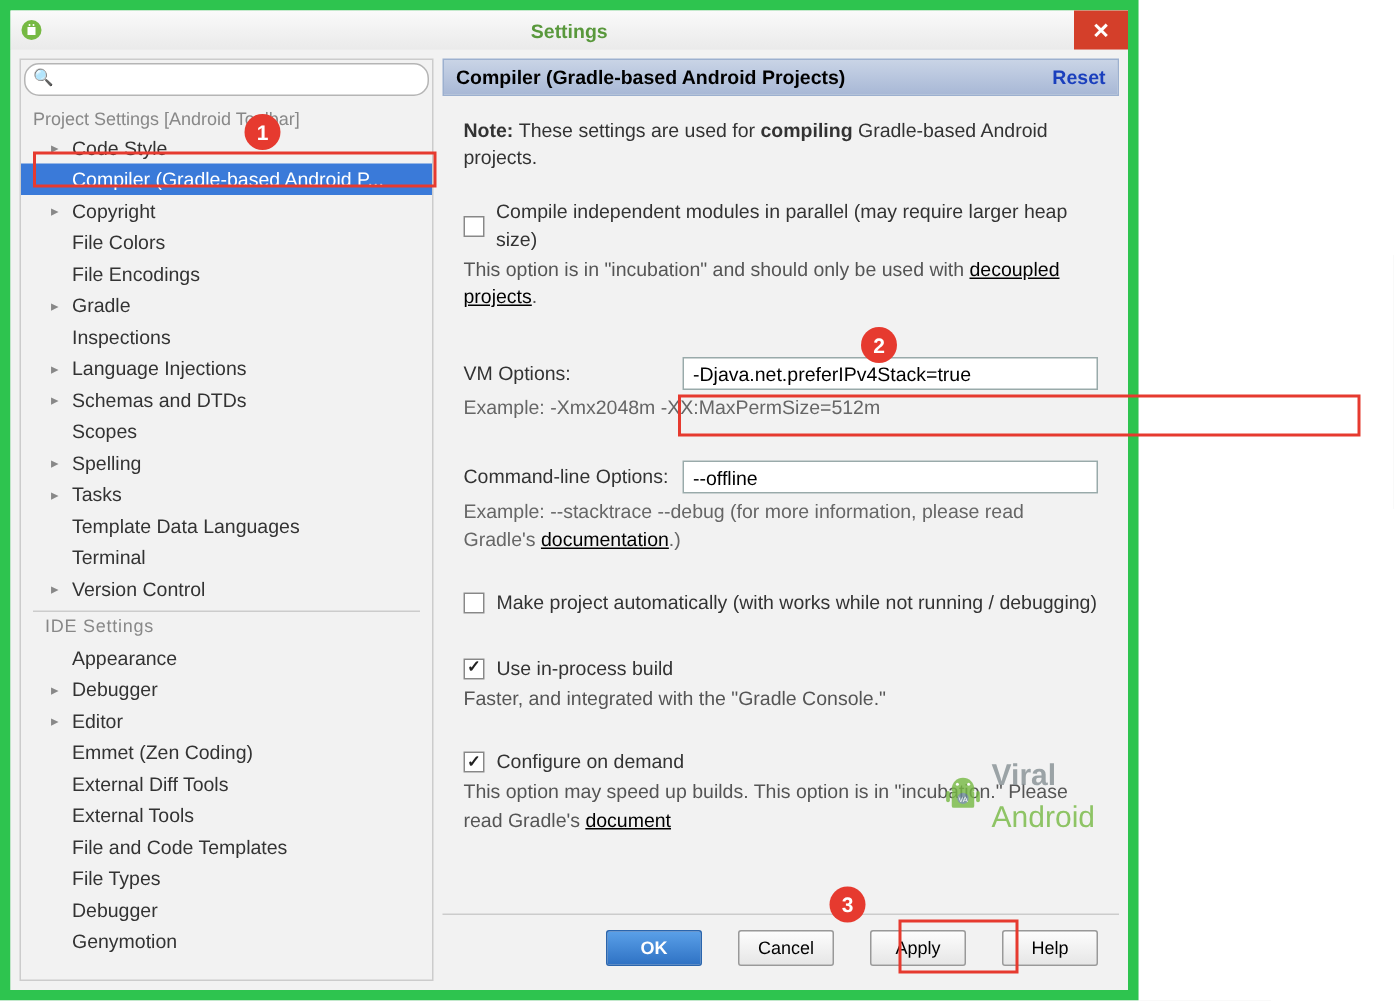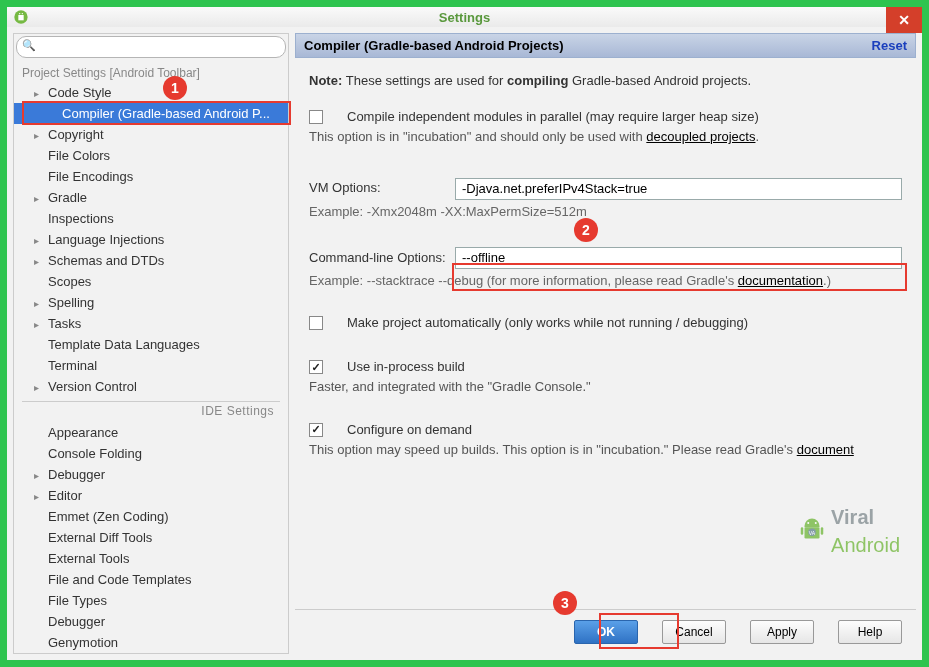--- a/index.html
+++ b/index.html
@@ -1,40 +1,40 @@
 <!DOCTYPE html>
 <html><head>
 <meta charset="utf-8">
 <style>
 * { box-sizing: border-box; margin: 0; padding: 0; }
 body { font-family: Arial, sans-serif; font-size: 12px; background: #fff; width: 929px; height: 667px; position: relative; overflow: hidden; }
-.outer { border: 7px solid #2ec44f; width: 929px; height: 667px; display: flex; flex-direction: column; background: #eee; }
+.outer { border: 7px solid #2ec44f; width: 759px; height: 667px; display: flex; flex-direction: column; background: #eee; }
 .titlebar { height: 26px; background: linear-gradient(#fafafa,#eaeaea); display: flex; align-items: center; position: relative; font-size: 13px; }
 .titlebar .icon { width: 16px; height: 16px; margin-left: 6px; }
 .titlebar .title { position: absolute; left: 50%; transform: translateX(-50%); color: #59983c; font-weight: bold; }
 .closebtn { position: absolute; right: 0; top: 0; width: 36px; height: 26px; background: #d43f2a; color: #fff; display: flex; align-items: center; justify-content: center; font-weight: bold; font-size: 14px; }
 .body { flex: 1; display: flex; background: #f2f2f2; padding: 6px; gap: 6px; }
 .sidebar { width: 276px; background: #f2f2f2; display: flex; flex-direction: column; border: 1px solid #ccc; }
 .searchwrap { padding: 2px; }
 .search { width: 100%; height: 22px; border: 1px solid #b5b5b5; border-radius: 10px; padding: 0 22px 0 8px; background: #fff; }
 .tree { flex: 1; overflow: auto; padding-top: 2px; }
 .section-label { color: #888; font-weight: normal; padding: 4px 6px 2px 8px; font-size: 12px; }
-.section-label.ide { text-align: right; border-top: 1px solid #ccc; margin: 4px 8px 2px 8px; padding-top: 2px; letter-spacing: 0.5px; }
+.section-label.ide { text-align: left; border-top: 1px solid #ccc; margin: 4px 8px 2px 8px; padding-top: 2px; letter-spacing: 0.5px; }
 .tree-item { padding: 2px 4px 2px 10px; color: #333; white-space: nowrap; cursor: default; line-height: 17px; font-size: 13px; position: relative; }
 .tree-item.child { padding-left: 34px; }
-.tree-item.selected { background: #3a7ad9; color: #fff; text-align: center; }
+.tree-item.selected { background: #3a7ad9; color: #fff; }
 .tree-item.has-arrow::before { content: "▸"; color: #888; position: absolute; left: 20px; font-size: 10px; top: 3px; }
 .highlight-red { border: 2px solid #e63a2f; position: absolute; pointer-events: none; z-index: 50; }
 .callout { width: 24px; height: 24px; border-radius: 50%; background: #e63a2f; color: #fff; font-weight: bold; display: flex; align-items: center; justify-content: center; font-size: 14px; position: absolute; z-index: 60; }
 .main { flex: 1; background: #f2f2f2; display: flex; flex-direction: column; }
 .main-header { background: linear-gradient(#c9d4e6,#a8b8d6); border: 1px solid #9cb0cf; padding: 4px 8px; display: flex; justify-content: space-between; align-items: center; font-weight: bold; font-size: 13px; }
 .main-header .reset { color: #1a3fbd; font-weight: bold; cursor: pointer; }
 .main-content { padding: 14px 14px 6px 14px; flex: 1; position: relative; color: #333; font-size: 13px; line-height: 1.4; }
 .main-content p { margin-bottom: 6px; }
-.row { display: flex; align-items: center; margin-top: 18px; margin-bottom: 2px; gap: 24px; }
+.row { display: flex; align-items: center; margin-top: 18px; margin-bottom: 2px; gap: 8px; }
 .checkbox { width: 14px; height: 14px; border: 1px solid #888; background: #fff; display: inline-flex; align-items: center; justify-content: center; font-size: 11px; }
 .checkbox.checked::after { content: "✓"; color: #222; font-weight: bold; }
 .note { color: #555; margin-left: 0; margin-bottom: 4px; }
 .link { color: #000000; text-decoration: underline; cursor: pointer; }
 .fieldrow { display: flex; align-items: center; margin-top: 31px; gap: 6px; }
 .fieldlabel { width: 140px; }
 .textin { flex: 1; height: 22px; border: 1px solid #9aa; background: #fff; padding: 2px 6px; font-family: Arial; font-size: 13px; }
 .example { color: #666; margin-top: 3px; }
 .footer { border-top: 1px solid #ccc; padding: 10px 14px; display: flex; justify-content: flex-end; gap: 24px; align-items: center; }
 .btn { min-width: 64px; height: 24px; border: 1px solid #999; background: linear-gradient(#fdfdfd,#e6e6e6); border-radius: 2px; font-size: 12px; cursor: pointer; }
@@ -79,21 +79,20 @@
             <div class="tree-item child">Scopes</div>
             <div class="tree-item child has-arrow">Spelling</div>
             <div class="tree-item child has-arrow">Tasks</div>
             <div class="tree-item child">Template Data Languages</div>
             <div class="tree-item child">Terminal</div>
             <div class="tree-item child has-arrow">Version Control</div>
           </div>
         <div class="section-label ide">IDE Settings</div>
         <div id="ide-items">
             <div class="tree-item child">Appearance</div>
-            <div class="tree-item child">Console Folding</div>
             <div class="tree-item child has-arrow">Debugger</div>
             <div class="tree-item child has-arrow">Editor</div>
             <div class="tree-item child">Emmet (Zen Coding)</div>
             <div class="tree-item child">External Diff Tools</div>
             <div class="tree-item child">External Tools</div>
             <div class="tree-item child">File and Code Templates</div>
             <div class="tree-item child">File Types</div>
             <div class="tree-item child">Debugger</div>
             <div class="tree-item child">Genymotion</div>
           </div>
@@ -122,21 +121,21 @@
         <p class="example">Example: -Xmx2048m -XX:MaxPermSize=512m</p>
         <div class="fieldrow" style="margin-top:26px">
           <span class="fieldlabel">Command-line Options:</span>
           <input class="textin" value="--offline" style="">
         </div>
         <p class="example">
           <span>Example: --stacktrace --debug (for more information, please read Gradle's </span><span class="link">documentation</span><span>.)</span>
         </p>
         <div class="row" style="margin-top:24px">
           <span class="checkbox"></span>
-          <span>Make project automatically (only works while not running / debugging)</span>
+          <span>Make project automatically (with works while not running / debugging)</span>
         </div>
         <div class="row" style="margin-top:26px">
           <span class="checkbox checked"></span>
           <span>Use in-process build</span>
         </div>
         <p class="note">Faster, and integrated with the "Gradle Console."</p>
         <div class="row" style="margin-top:24px">
           <span class="checkbox checked"></span>
           <span>Configure on demand</span>
         </div>

